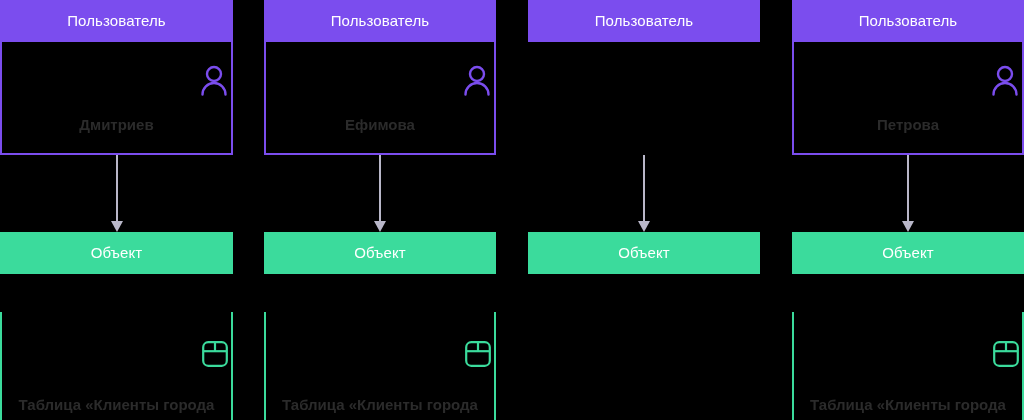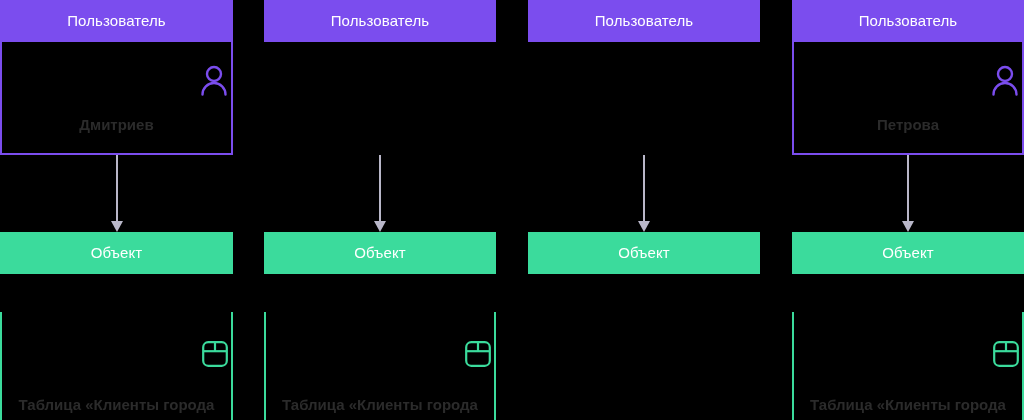--- a/index.html
+++ b/index.html
@@ -164,20 +164,29 @@
         </div>
         <div class="entity-label">Таблица «Клиенты города Москва»</div>
       </div>
     </div>
   </div>
 
   <div class="column col-1">
 
     <div class="card card-user">
       <div class="card-head">Пользователь</div>
+      <div class="card-body">
+        <div class="icon-wrap">
+          <svg width="34" height="34" viewBox="0 0 34 34" fill="none">
+            <circle cx="17" cy="11" r="7" stroke="#7B4DEE" stroke-width="2.4"></circle>
+            <path d="M5.5 31.5 A11.5 11.5 0 0 1 28.5 31.5" stroke="#7B4DEE" stroke-width="2.4" fill="none" stroke-linecap="round"></path>
+          </svg>
+        </div>
+        <div class="entity-label">Ефимова</div>
+      </div>
     </div>
 
     <div class="connector">
       <div class="stem"></div>
       <div class="head"></div>
     </div>
 
     <div class="card card-object">
       <div class="card-head">Объект</div>
       <div class="card-body">

